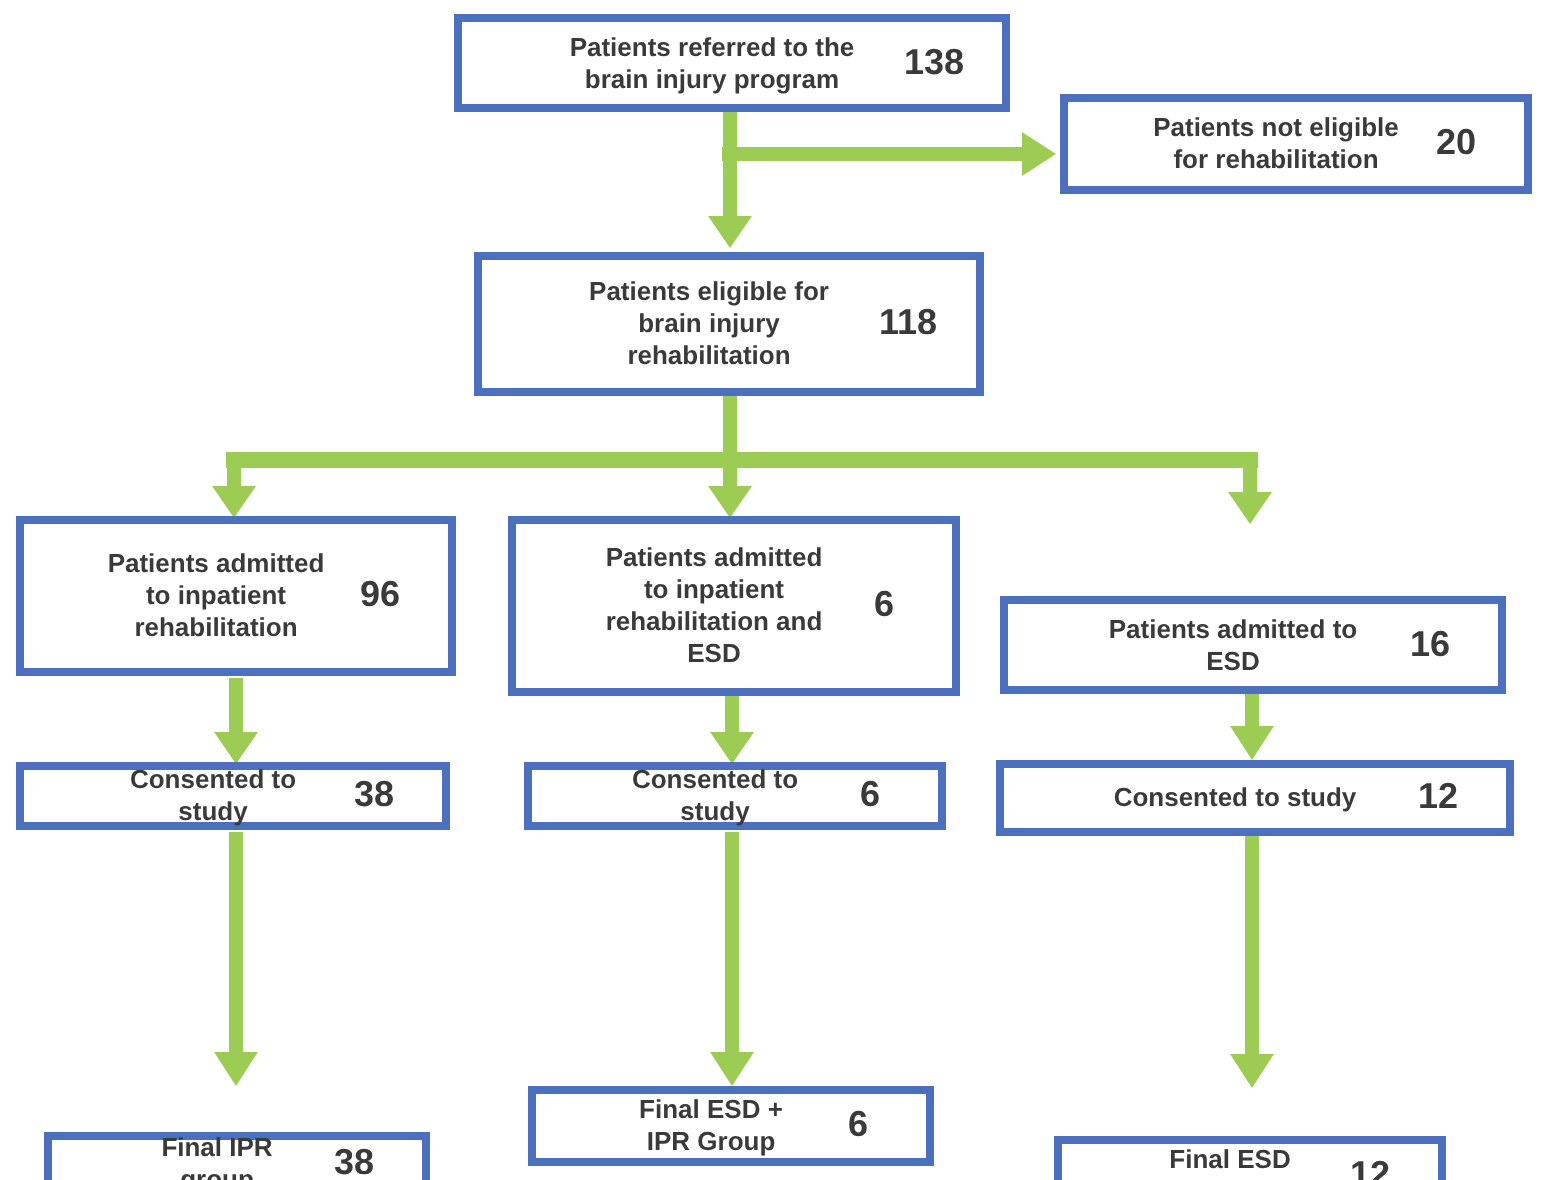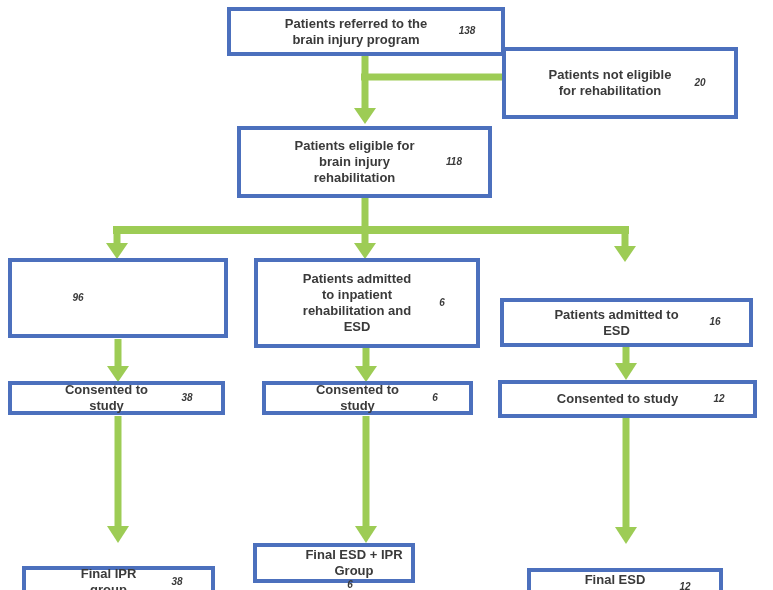--- a/index.html
+++ b/index.html
@@ -36,35 +36,34 @@
   .box .label{
     flex:1;
     text-align:center;
     margin:0 auto;
   }
   .box .label > span{display:inline-block;}
   .box .count{
     flex:0 0 52px;
     text-align:center;
     padding-right:8px;
-    font-size:10px;
-    font-style:italic;
+    font-size:18px;
   }
   
   .b-referred        {left:227px;top:7px;  width:278px;height:49px;}
-  .b-not-eligible    {left:502px;top:47px; width:236px;height:72px;}
+  .b-not-eligible    {left:530px;top:47px; width:236px;height:50px;}
   .b-eligible        {left:237px;top:126px;width:255px;height:72px;}
   .b-admitted-ipr    {left:8px;  top:258px;width:220px;height:80px;}
   .b-admitted-ipr-esd{left:254px;top:258px;width:226px;height:90px;}
   .b-admitted-esd    {left:500px;top:261px;width:253px;height:49px;margin-top:37px;}
   .b-consented-ipr   {left:8px;  top:381px;width:217px;height:34px;}
   .b-consented-ipr-esd{left:262px;top:381px;width:211px;height:34px;}
   .b-consented-esd   {left:498px;top:380px;width:259px;height:38px;}
   .b-final-ipr       {left:22px; top:566px;width:193px;height:32px;}
-  .b-final-esd-ipr   {left:253px;top:543px;width:162px;height:40px;flex-direction:column;}
+  .b-final-esd-ipr   {left:264px;top:543px;width:203px;height:40px;}
   .b-final-esd       {left:527px;top:544px;width:196px;height:39px;margin-top:24px;}
   
   .b-referred .label > span        {max-width:182px;}
   .b-not-eligible .label > span    {max-width:160px;}
   .b-eligible .label > span        {max-width:145px;}
   .b-admitted-ipr .label > span    {max-width:145px;}
   .b-admitted-ipr-esd .label > span{max-width:162px;}
   .b-admitted-esd .label > span    {max-width:125px;}
 </style>
 </head>
@@ -139,20 +138,21 @@
     <div class="label"><span>Patients not eligible for rehabilitation</span></div>
     <div class="count">20</div>
   </div>
 
   <div class="box b-eligible">
     <div class="label"><span>Patients eligible for brain injury rehabilitation</span></div>
     <div class="count">118</div>
   </div>
 
   <div class="box b-admitted-ipr">
+    <div class="label"><span>Patients admitted to inpatient rehabilitation</span></div>
     <div class="count">96</div>
   </div>
 
   <div class="box b-admitted-ipr-esd">
     <div class="label"><span>Patients admitted to inpatient rehabilitation and ESD</span></div>
     <div class="count">6</div>
   </div>
 
   <div class="box b-admitted-esd">
     <div class="label"><span>Patients admitted to ESD</span></div>

